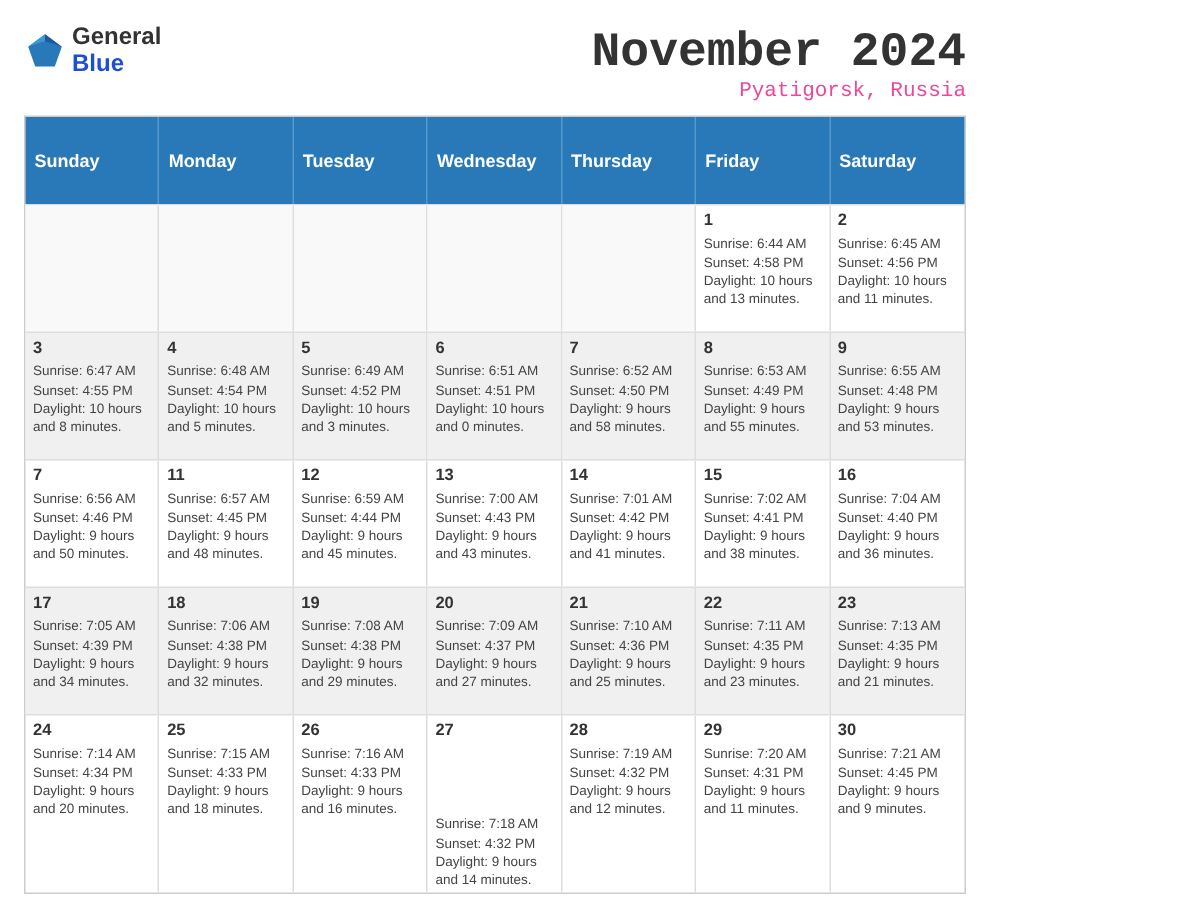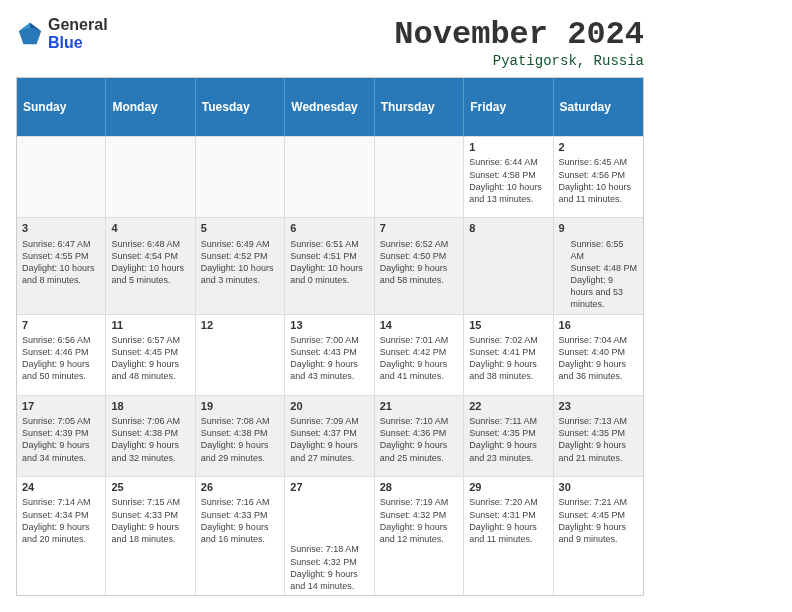--- a/index.html
+++ b/index.html
@@ -51,21 +51,21 @@
       text-align: right;
       font-family: Liberation Mono, monospace;
     }
     .month-title {
       font-size: 32px;
       font-weight: bold;
       color: #333;
     }
     .location {
       font-size: 14px;
-      color: #14532d;
+      color: #ec4899;
     }
     .calendar {
       flex: 1;
       display: flex;
       flex-direction: column;
       border: 1px solid #ccc;
     }
     .cal-header-row {
       display: grid;
       grid-template-columns: repeat(7, 1fr);
@@ -194,43 +194,49 @@
 Daylight: 10 hours and 0 minutes.</div>
           </div>
           <div class="cal-cell shaded">
             <span class="day-num">7</span>
             <div class="cell-info" style="white-space: pre-line;">Sunrise: 6:52 AM
 Sunset: 4:50 PM
 Daylight: 9 hours and 58 minutes.</div>
           </div>
           <div class="cal-cell shaded">
             <span class="day-num">8</span>
+            <div class="cell-info" style="white-space: pre-line;">Sunrise: 6:53 AM
+Sunset: 4:49 PM
+Daylight: 9 hours and 55 minutes.</div>
           </div>
           <div class="cal-cell shaded">
             <span class="day-num">9</span>
-            <div class="cell-info" style="white-space: pre-line; margin-left: 12px;">Sunrise: 6:55 AM
+            <div class="cell-info" style="white-space: pre-line;">Sunrise: 6:55 AM
 Sunset: 4:48 PM
 Daylight: 9 hours and 53 minutes.</div>
           </div>
         </div>
         <div class="cal-row">
           <div class="cal-cell">
             <span class="day-num">7</span>
             <div class="cell-info" style="white-space: pre-line;">Sunrise: 6:56 AM
 Sunset: 4:46 PM
 Daylight: 9 hours and 50 minutes.</div>
           </div>
           <div class="cal-cell">
             <span class="day-num">11</span>
             <div class="cell-info" style="white-space: pre-line;">Sunrise: 6:57 AM
 Sunset: 4:45 PM
 Daylight: 9 hours and 48 minutes.</div>
           </div>
           <div class="cal-cell">
             <span class="day-num">12</span>
+            <div class="cell-info" style="white-space: pre-line;">Sunrise: 6:59 AM
+Sunset: 4:44 PM
+Daylight: 9 hours and 45 minutes.</div>
           </div>
           <div class="cal-cell">
             <span class="day-num">13</span>
             <div class="cell-info" style="white-space: pre-line;">Sunrise: 7:00 AM
 Sunset: 4:43 PM
 Daylight: 9 hours and 43 minutes.</div>
           </div>
           <div class="cal-cell">
             <span class="day-num">14</span>
             <div class="cell-info" style="white-space: pre-line;">Sunrise: 7:01 AM

